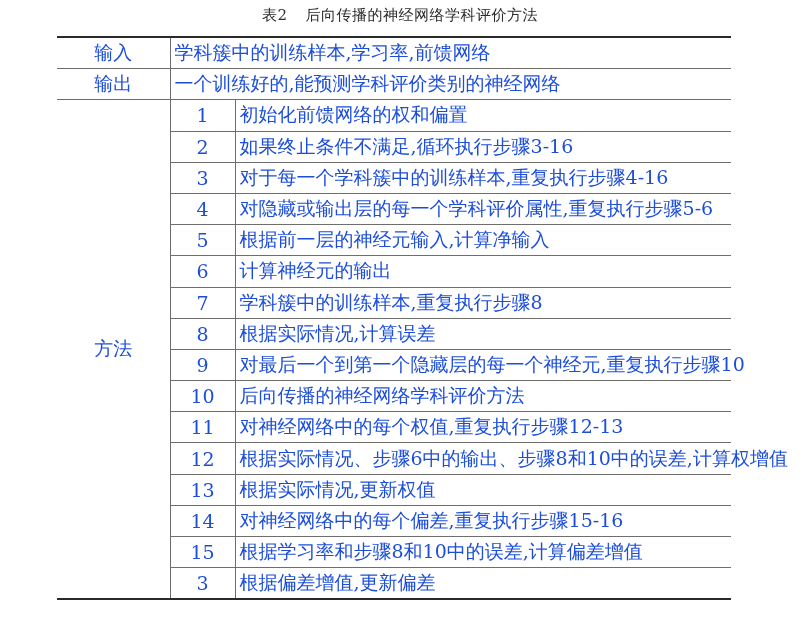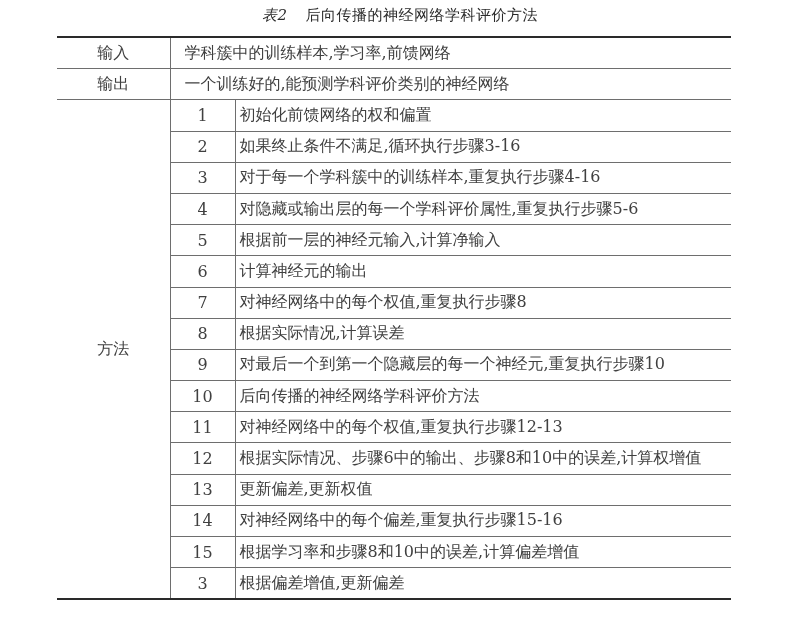--- a/index.html
+++ b/index.html
@@ -6,37 +6,37 @@
     body {
       width: 800px; height: 627px; position: relative; overflow: hidden;
       font-family: "DejaVu Serif", "Liberation Serif", serif;
       color: #333333;
     }
     .caption {
       position: absolute; left: 0; top: 6px; width: 800px;
       text-align: center; font-size: 15px; color: #2b2b2b;
       letter-spacing: 0.5px;
     }
-    .caption .num { margin-right: 18px; font-style: italic; }
+    .caption .num { margin-right: 18px; }
     .table-wrap {
       position: absolute; left: 57px; top: 36px; width: 674px;
     }
     table {
       border-collapse: collapse; width: 674px; table-layout: fixed;
       border-top: 2px solid #2a2a2a; border-bottom: 2px solid #2a2a2a;
     }
     td {
-      height: 30.2px; padding: 0; font-size: 16px; color: #404040;
+      height: 30.2px; padding: 0; font-size: 19px; color: #1d4ed8;
       border-top: 1px solid #6e6e6e; vertical-align: middle;
     }
     tr:first-child td { border-top: none; }
     td.label { text-align: center; border-right: 1px solid #6e6e6e; }
     td.num { text-align: center; border-right: 1px solid #6e6e6e; }
     td.text { padding-left: 4px; white-space: nowrap; }
-    td.span-text { padding-left: 14px; white-space: nowrap; }
+    td.span-text { padding-left: 4px; white-space: nowrap; }
     td.method-label { border-top: 1px solid #6e6e6e; text-align: center; }
   </style>
 </head>
 <body>
 
 <div class="caption">
   <span class="num">表2</span><span>后向传播的神经网络学科评价方法</span>
 </div>
 
 <div class="table-wrap">
@@ -75,21 +75,21 @@
       <tr>
         <td class="num">5</td>
         <td class="text">根据前一层的神经元输入,计算净输入</td>
       </tr>
       <tr>
         <td class="num">6</td>
         <td class="text">计算神经元的输出</td>
       </tr>
       <tr>
         <td class="num">7</td>
-        <td class="text">对神经网络中的每个权值,重复执行步骤8</td>
+        <td class="text">学科簇中的训练样本,重复执行步骤8</td>
       </tr>
       <tr>
         <td class="num">8</td>
         <td class="text">根据实际情况,计算误差</td>
       </tr>
       <tr>
         <td class="num">9</td>
         <td class="text">对最后一个到第一个隐藏层的每一个神经元,重复执行步骤10</td>
       </tr>
       <tr>
@@ -99,21 +99,21 @@
       <tr>
         <td class="num">11</td>
         <td class="text">对神经网络中的每个权值,重复执行步骤12-13</td>
       </tr>
       <tr>
         <td class="num">12</td>
         <td class="text">根据实际情况、步骤6中的输出、步骤8和10中的误差,计算权增值</td>
       </tr>
       <tr>
         <td class="num">13</td>
-        <td class="text">更新偏差,更新权值</td>
+        <td class="text">根据实际情况,更新权值</td>
       </tr>
       <tr>
         <td class="num">14</td>
         <td class="text">对神经网络中的每个偏差,重复执行步骤15-16</td>
       </tr>
       <tr>
         <td class="num">15</td>
         <td class="text">根据学习率和步骤8和10中的误差,计算偏差增值</td>
       </tr>
       <tr>

